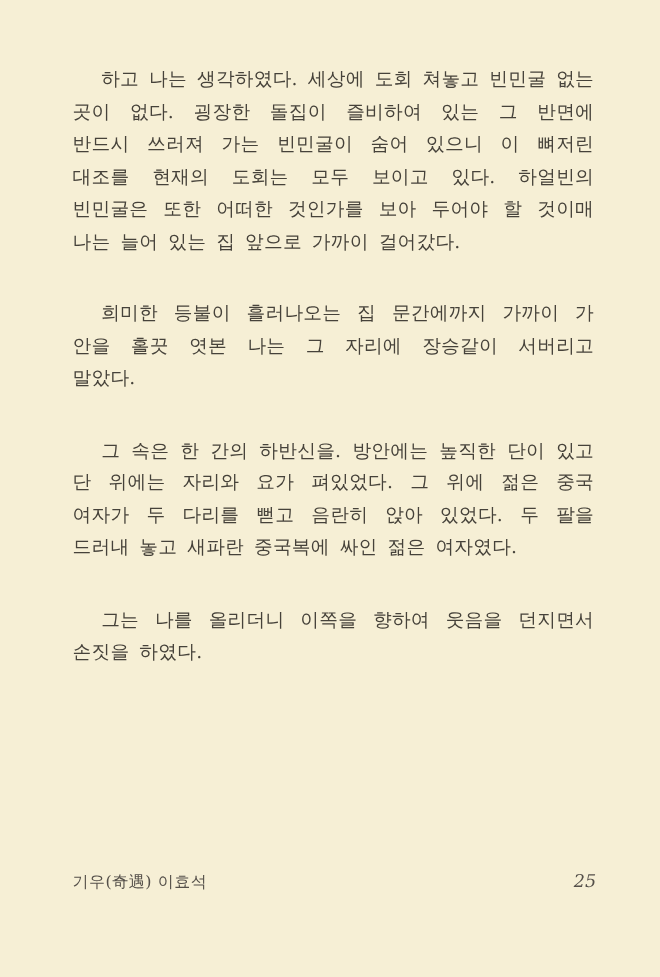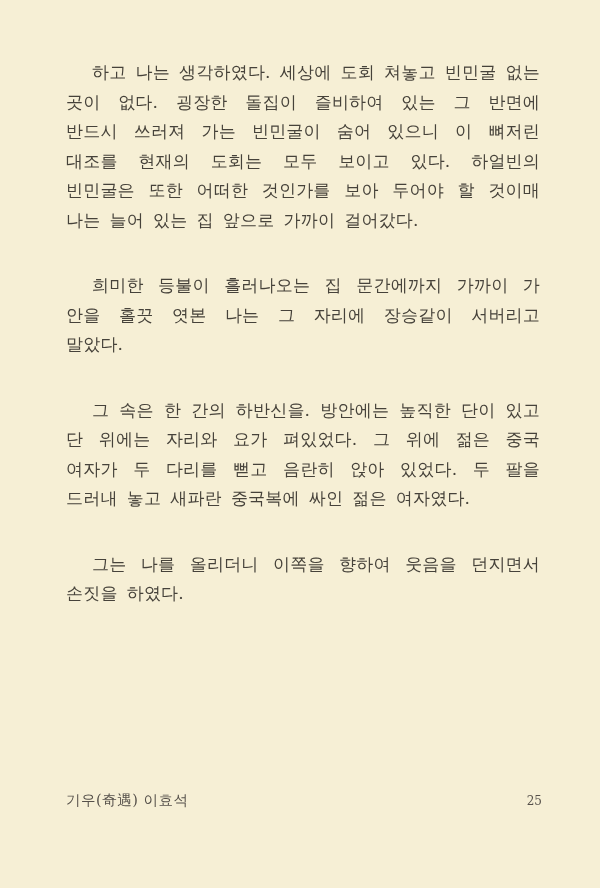--- a/index.html
+++ b/index.html
@@ -37,21 +37,22 @@
     top: 791px;
     display: flex;
     justify-content: space-between;
     align-items: baseline;
   }
   .footer-title {
     font-size: 14.5px;
     letter-spacing: 0.5px;
   }
   .page-number {
-    font-size: 12px;
+    font-size: 16px;
+    font-style: italic;
   }
 </style>
 </head>
 <body style="background: rgb(246, 239, 213); color: rgb(70, 66, 58);">
 
 <div class="page">
   <div class="body-text">
     <p>하고 나는 생각하였다. 세상에 도회 쳐놓고 빈민굴 없는 곳이 없다. 굉장한 돌집이 즐비하여 있는 그 반면에 반드시 쓰러져 가는 빈민굴이 숨어 있으니 이 뼈저린 대조를 현재의 도회는 모두 보이고 있다. 하얼빈의 빈민굴은 또한 어떠한 것인가를 보아 두어야 할 것이매 나는 늘어 있는 집 앞으로 가까이 걸어갔다.</p>
     <p>희미한 등불이 흘러나오는 집 문간에까지 가까이 가 안을 홀끗 엿본 나는 그 자리에 장승같이 서버리고 말았다.</p>
     <p>그 속은 한 간의 하반신을. 방안에는 높직한 단이 있고 단 위에는 자리와 요가 펴있었다. 그 위에 젊은 중국 여자가 두 다리를 뻗고 음란히 앉아 있었다. 두 팔을 드러내 놓고 새파란 중국복에 싸인 젊은 여자였다.</p>

